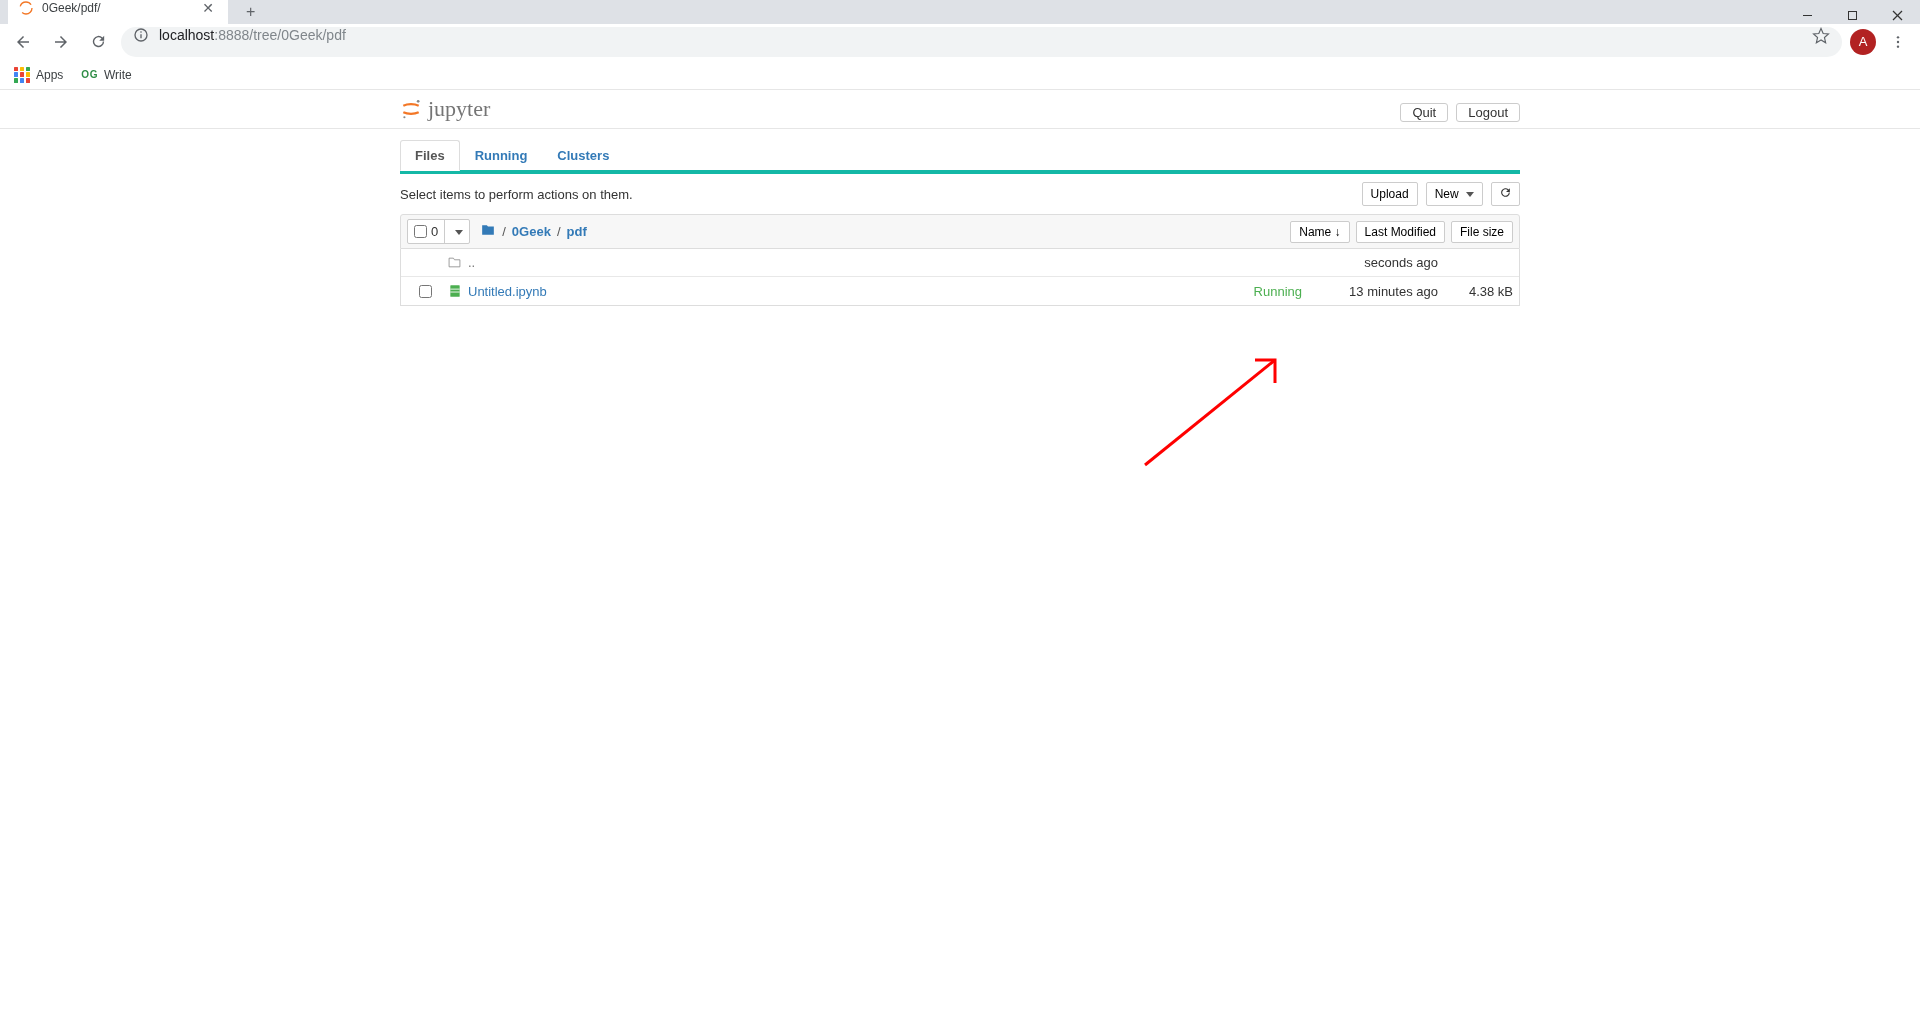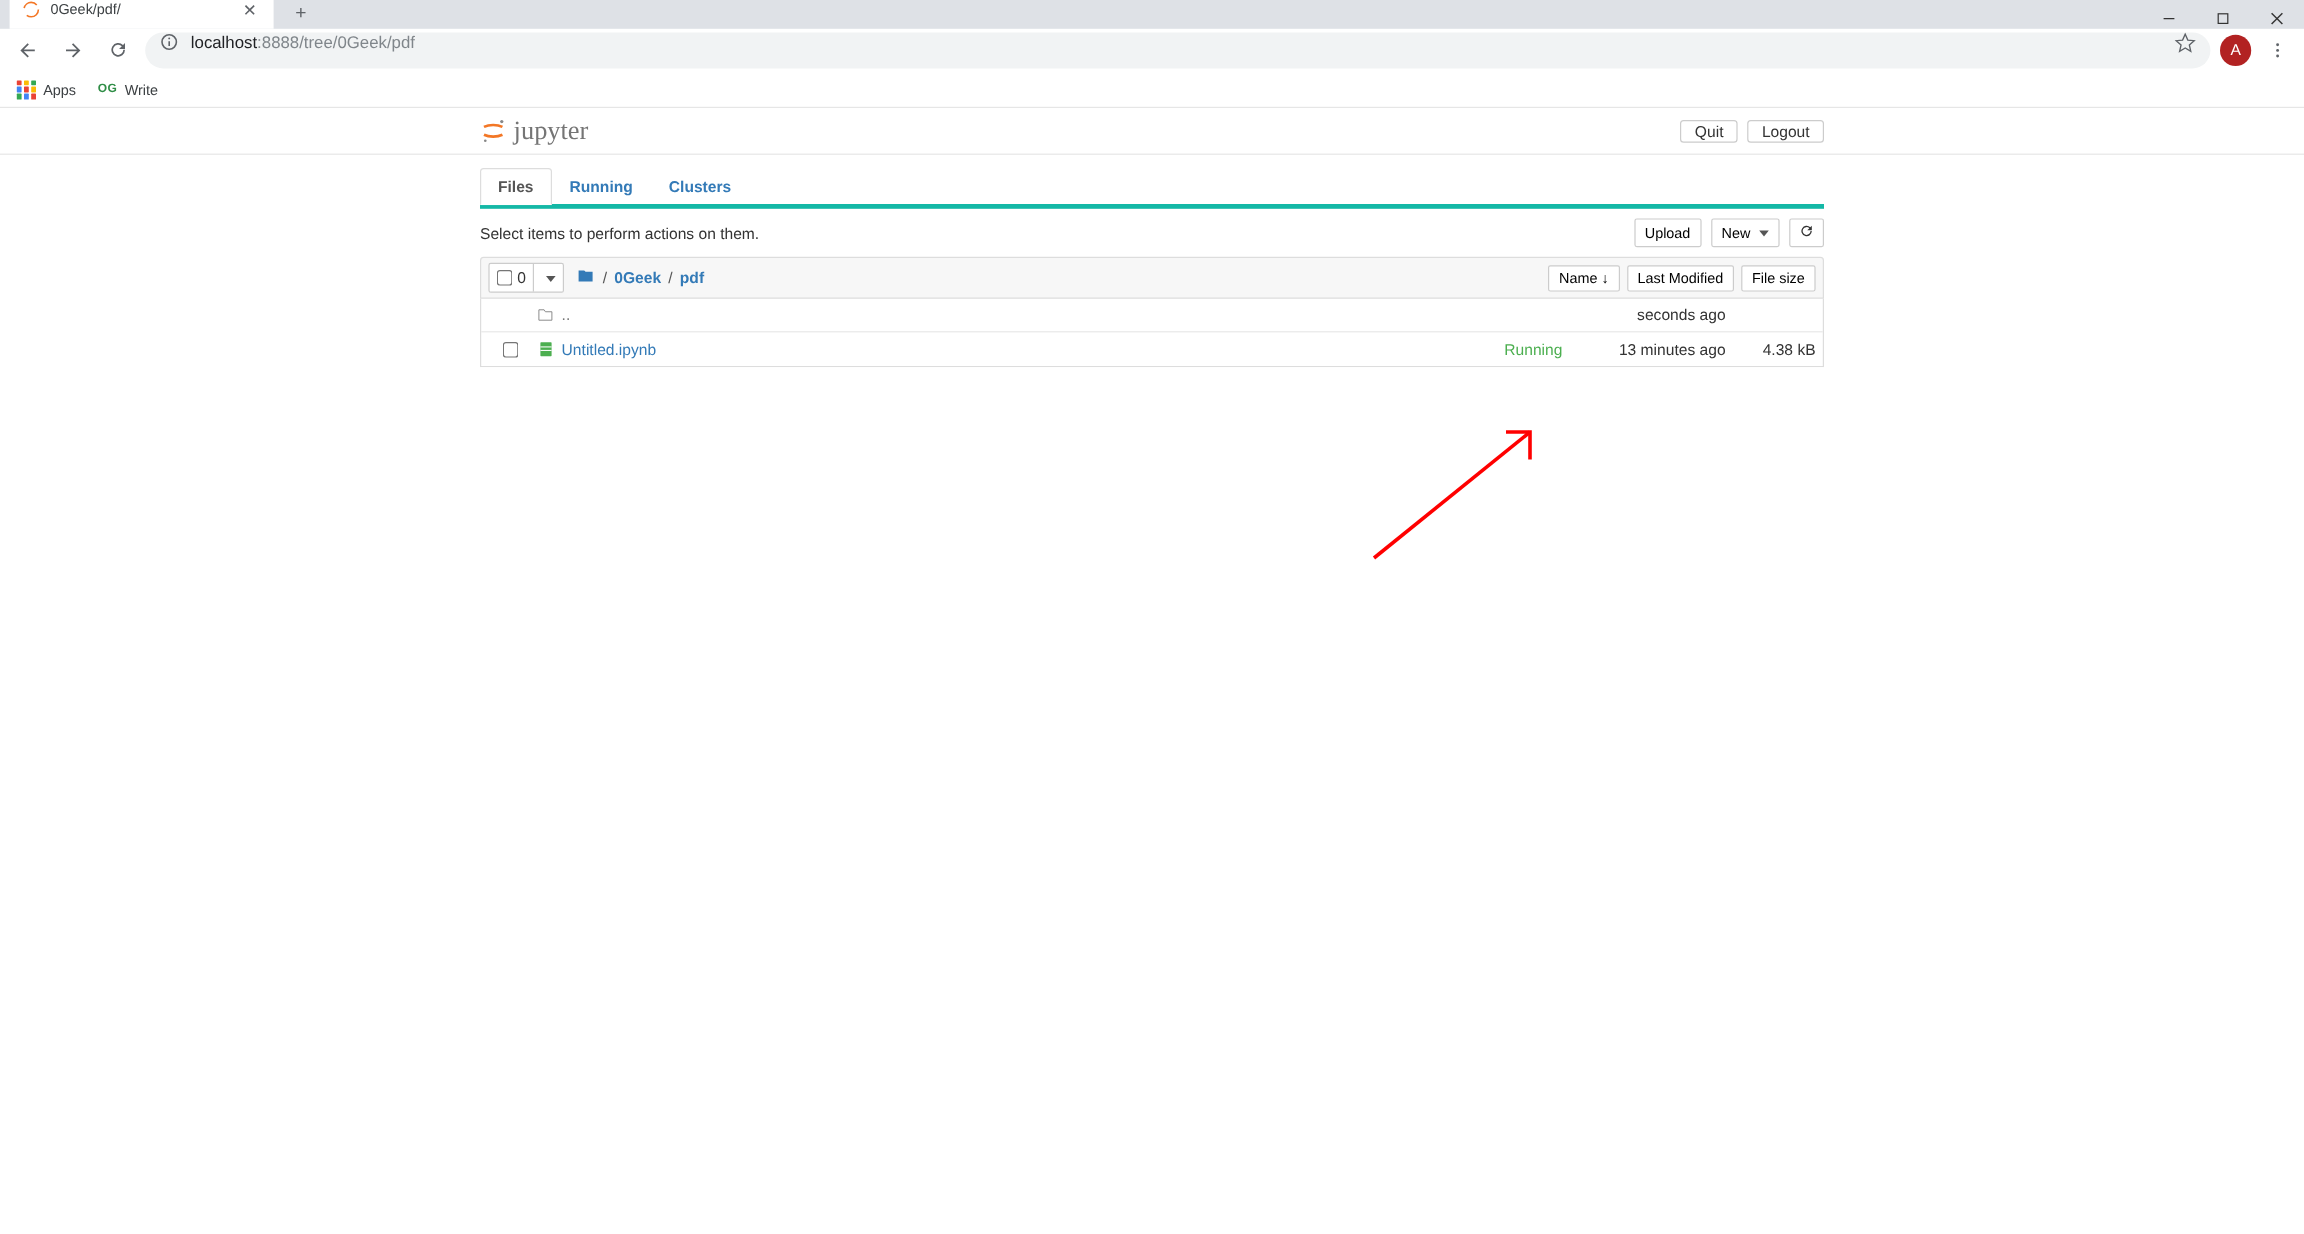--- a/index.html
+++ b/index.html
@@ -147,21 +147,21 @@
       border-bottom: 1px solid #e6e6e6;
       padding: 6px 0;
     }
     .container {
       max-width: 1120px;
       margin: 0 auto;
       padding: 0;
     }
     .header-inner {
       display: flex;
-      align-items: center;
+      align-items: flex-end;
       justify-content: space-between;
     }
     .jupyter-logo {
       display: flex;
       align-items: center;
       gap: 6px;
       font-size: 22px;
       color: #757575;
       font-family: Georgia, serif;
     }

